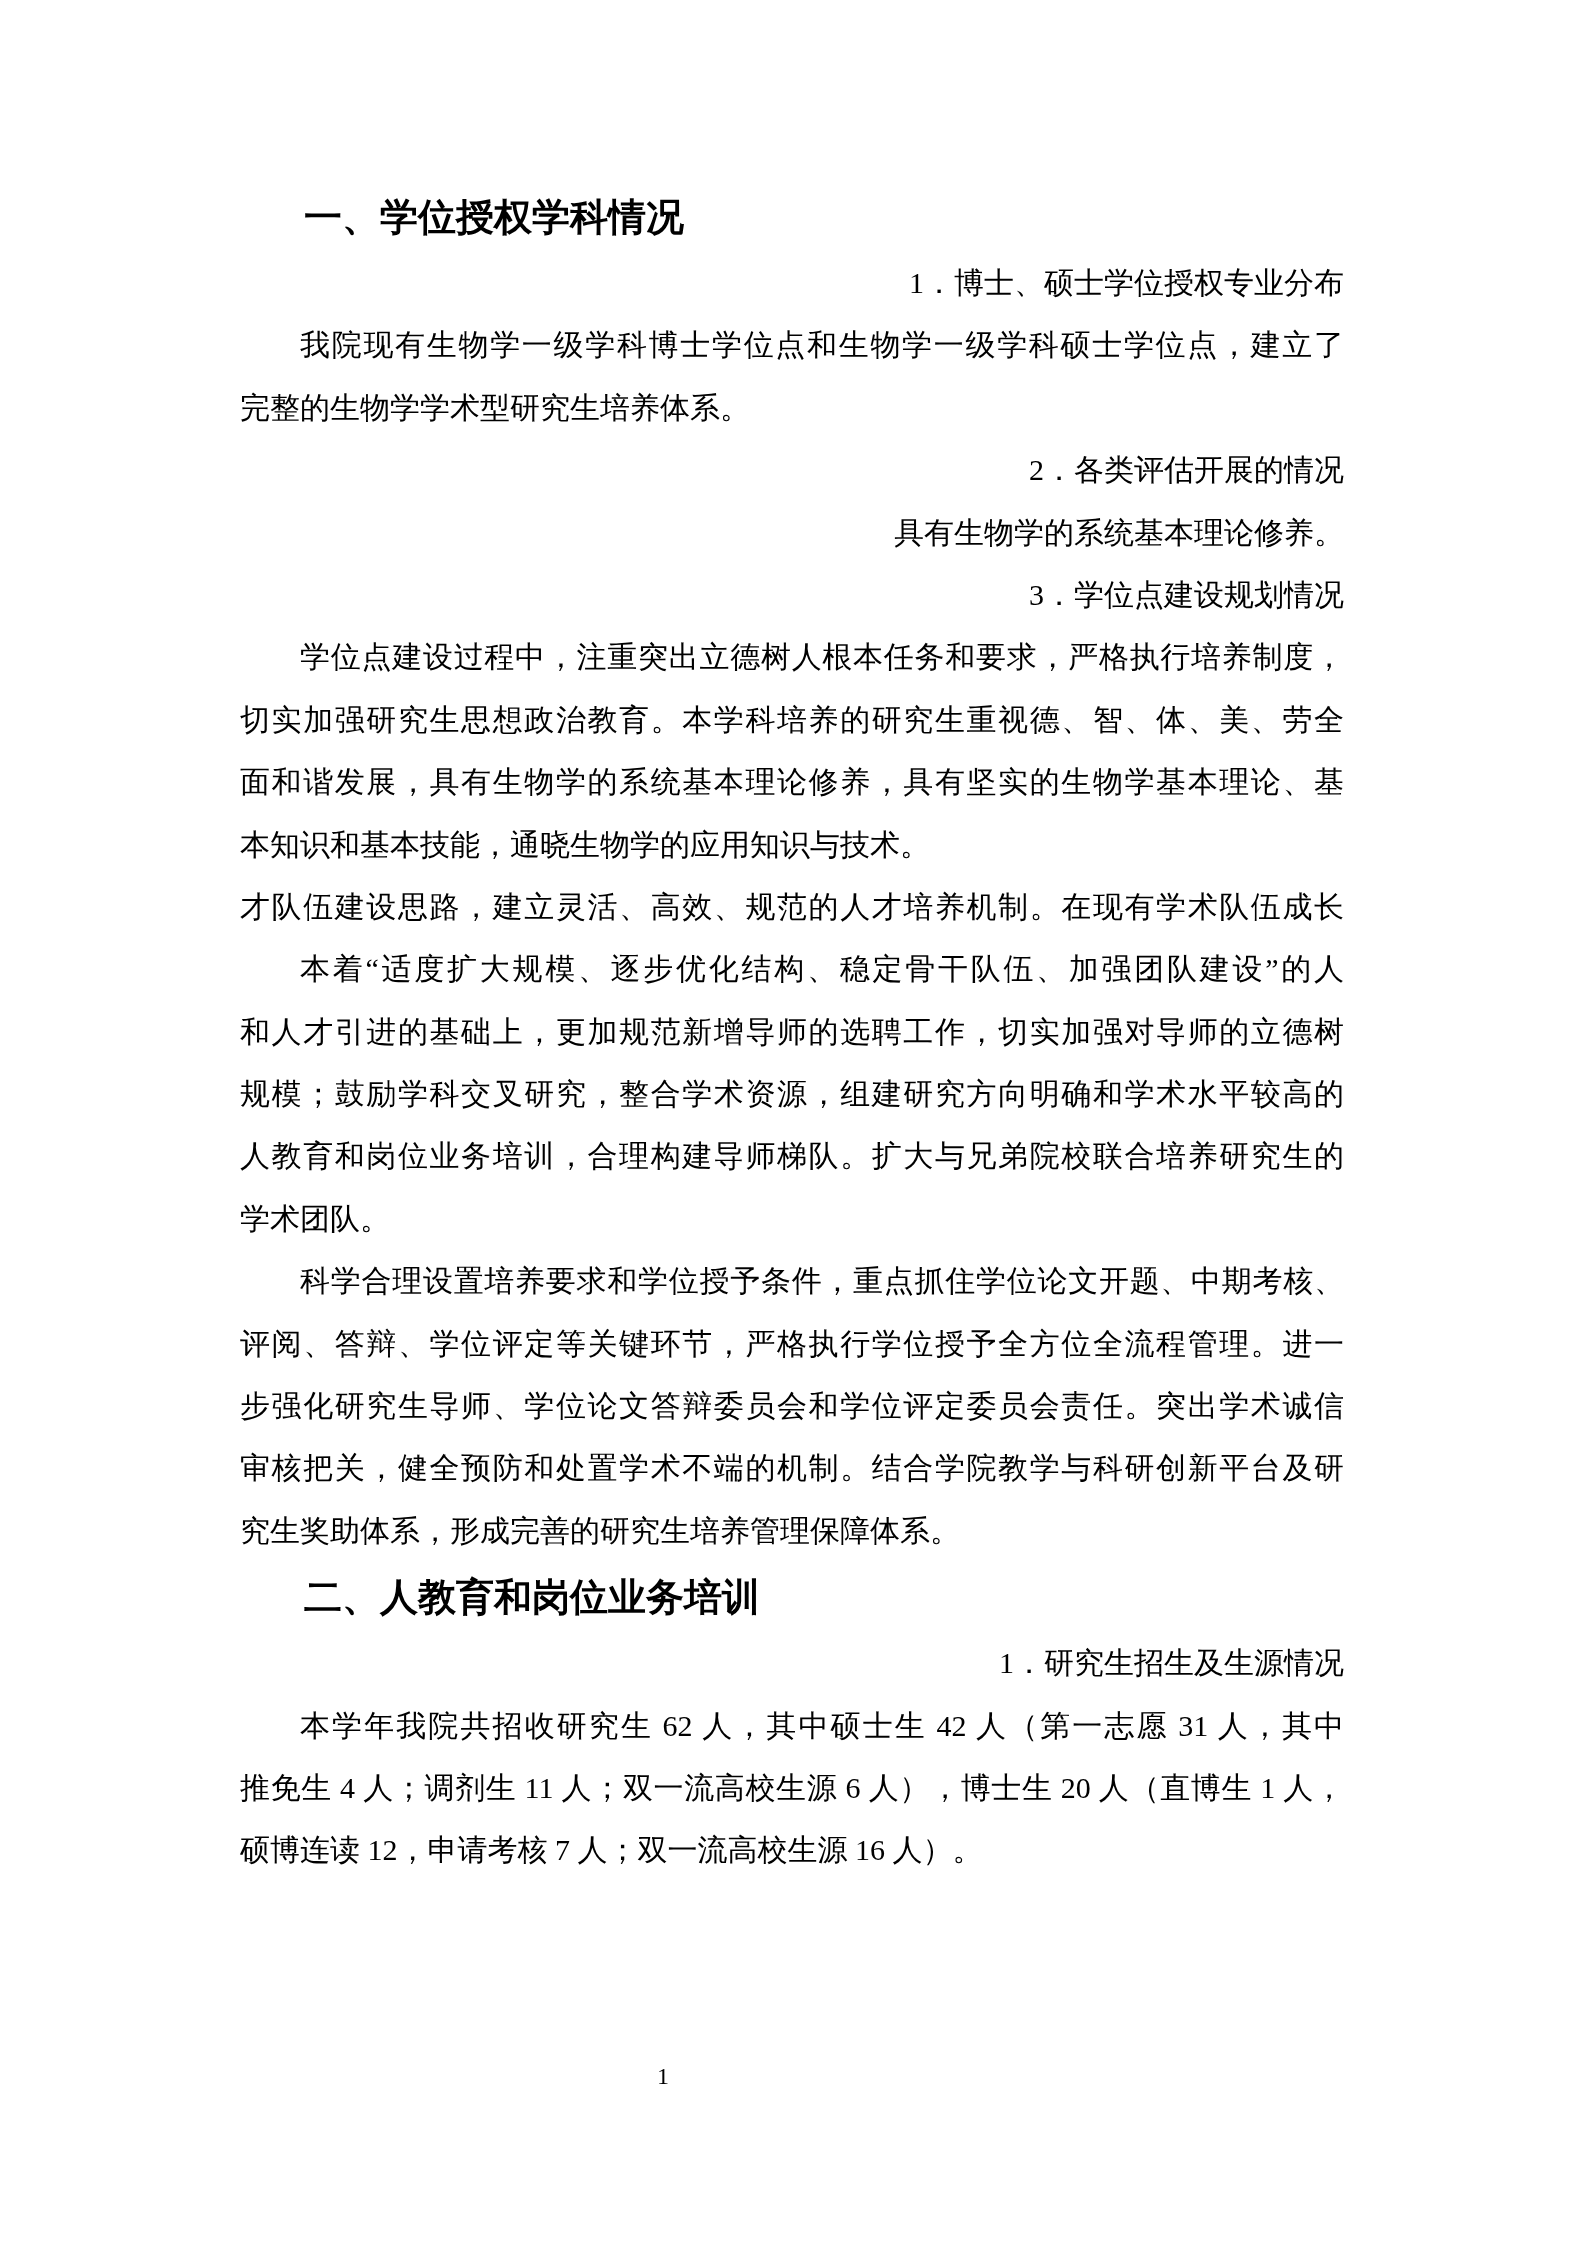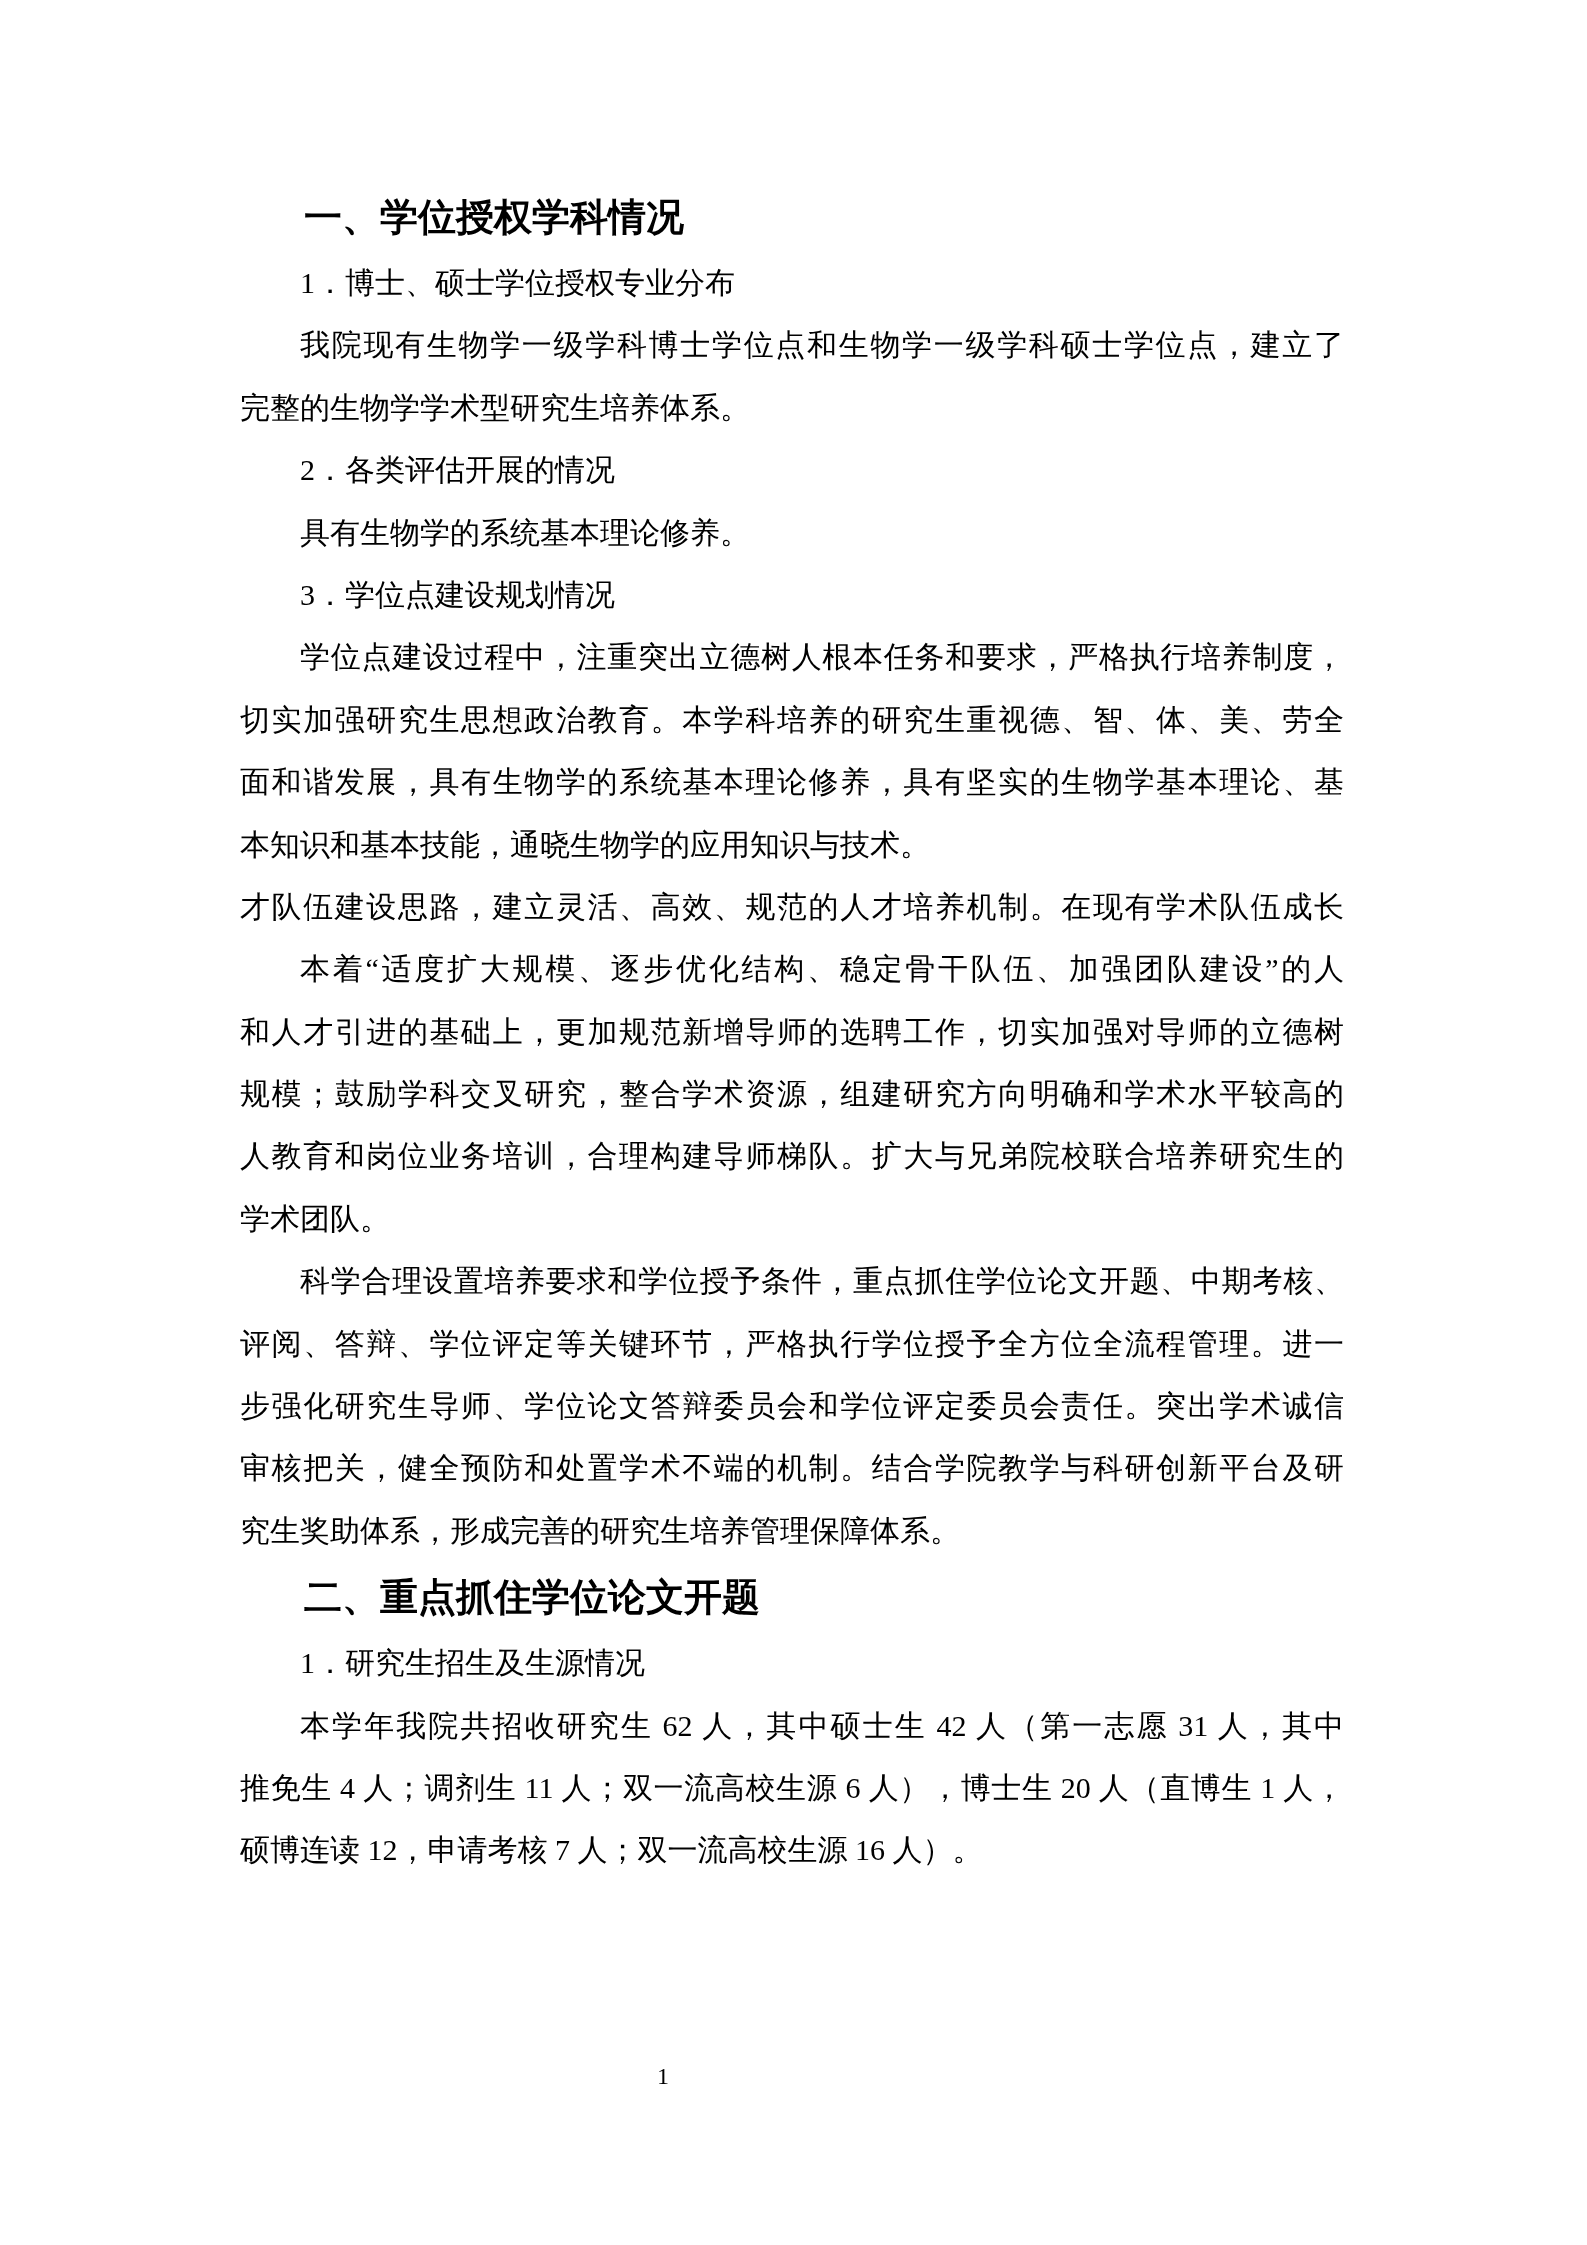--- a/index.html
+++ b/index.html
@@ -27,21 +27,21 @@
     height: 62.4px;
     text-align: left;
   }
   .h1 {
     font-size: 38px;
     font-weight: bold;
     line-height: 70px;
     height: 70px;
     padding-left: 64px;
   }
-  .indent { text-indent: 60px; }
+  .indent { text-indent: 60px; text-align: right; }
   .justify {
     text-align: justify;
     text-align-last: justify;
   }
   .pagenum {
     position: absolute;
     top: 2056px;
     left: 0;
     width: 100%;
     padding-left: 50px;
@@ -71,20 +71,20 @@
     <div class="line indent justify">本着“适度扩大规模、逐步优化结构、稳定骨干队伍、加强团队建设”的人</div>
     <div class="line justify">和人才引进的基础上，更加规范新增导师的选聘工作，切实加强对导师的立德树</div>
     <div class="line justify">规模；鼓励学科交叉研究，整合学术资源，组建研究方向明确和学术水平较高的</div>
     <div class="line justify">人教育和岗位业务培训，合理构建导师梯队。扩大与兄弟院校联合培养研究生的</div>
     <div class="line">学术团队。</div>
     <div class="line indent justify">科学合理设置培养要求和学位授予条件，重点抓住学位论文开题、中期考核、</div>
     <div class="line justify">评阅、答辩、学位评定等关键环节，严格执行学位授予全方位全流程管理。进一</div>
     <div class="line justify">步强化研究生导师、学位论文答辩委员会和学位评定委员会责任。突出学术诚信</div>
     <div class="line justify">审核把关，健全预防和处置学术不端的机制。结合学院教学与科研创新平台及研</div>
     <div class="line">究生奖助体系，形成完善的研究生培养管理保障体系。</div>
-    <div class="line h1">二、重点抓住学位论文开题</div>
+    <div class="line h1">二、人教育和岗位业务培训</div>
     <div class="line sub indent">1．研究生招生及生源情况</div>
     <div class="line indent justify">本学年我院共招收研究生 62 人，其中硕士生 42 人（第一志愿 31 人，其中</div>
     <div class="line justify">推免生 4 人；调剂生 11 人；双一流高校生源 6 人），博士生 20 人（直博生 1 人，</div>
     <div class="line">硕博连读 12，申请考核 7 人；双一流高校生源 16 人）。</div>
   </div>
   <div class="pagenum">1</div>
 </div>
 
 </body></html>

